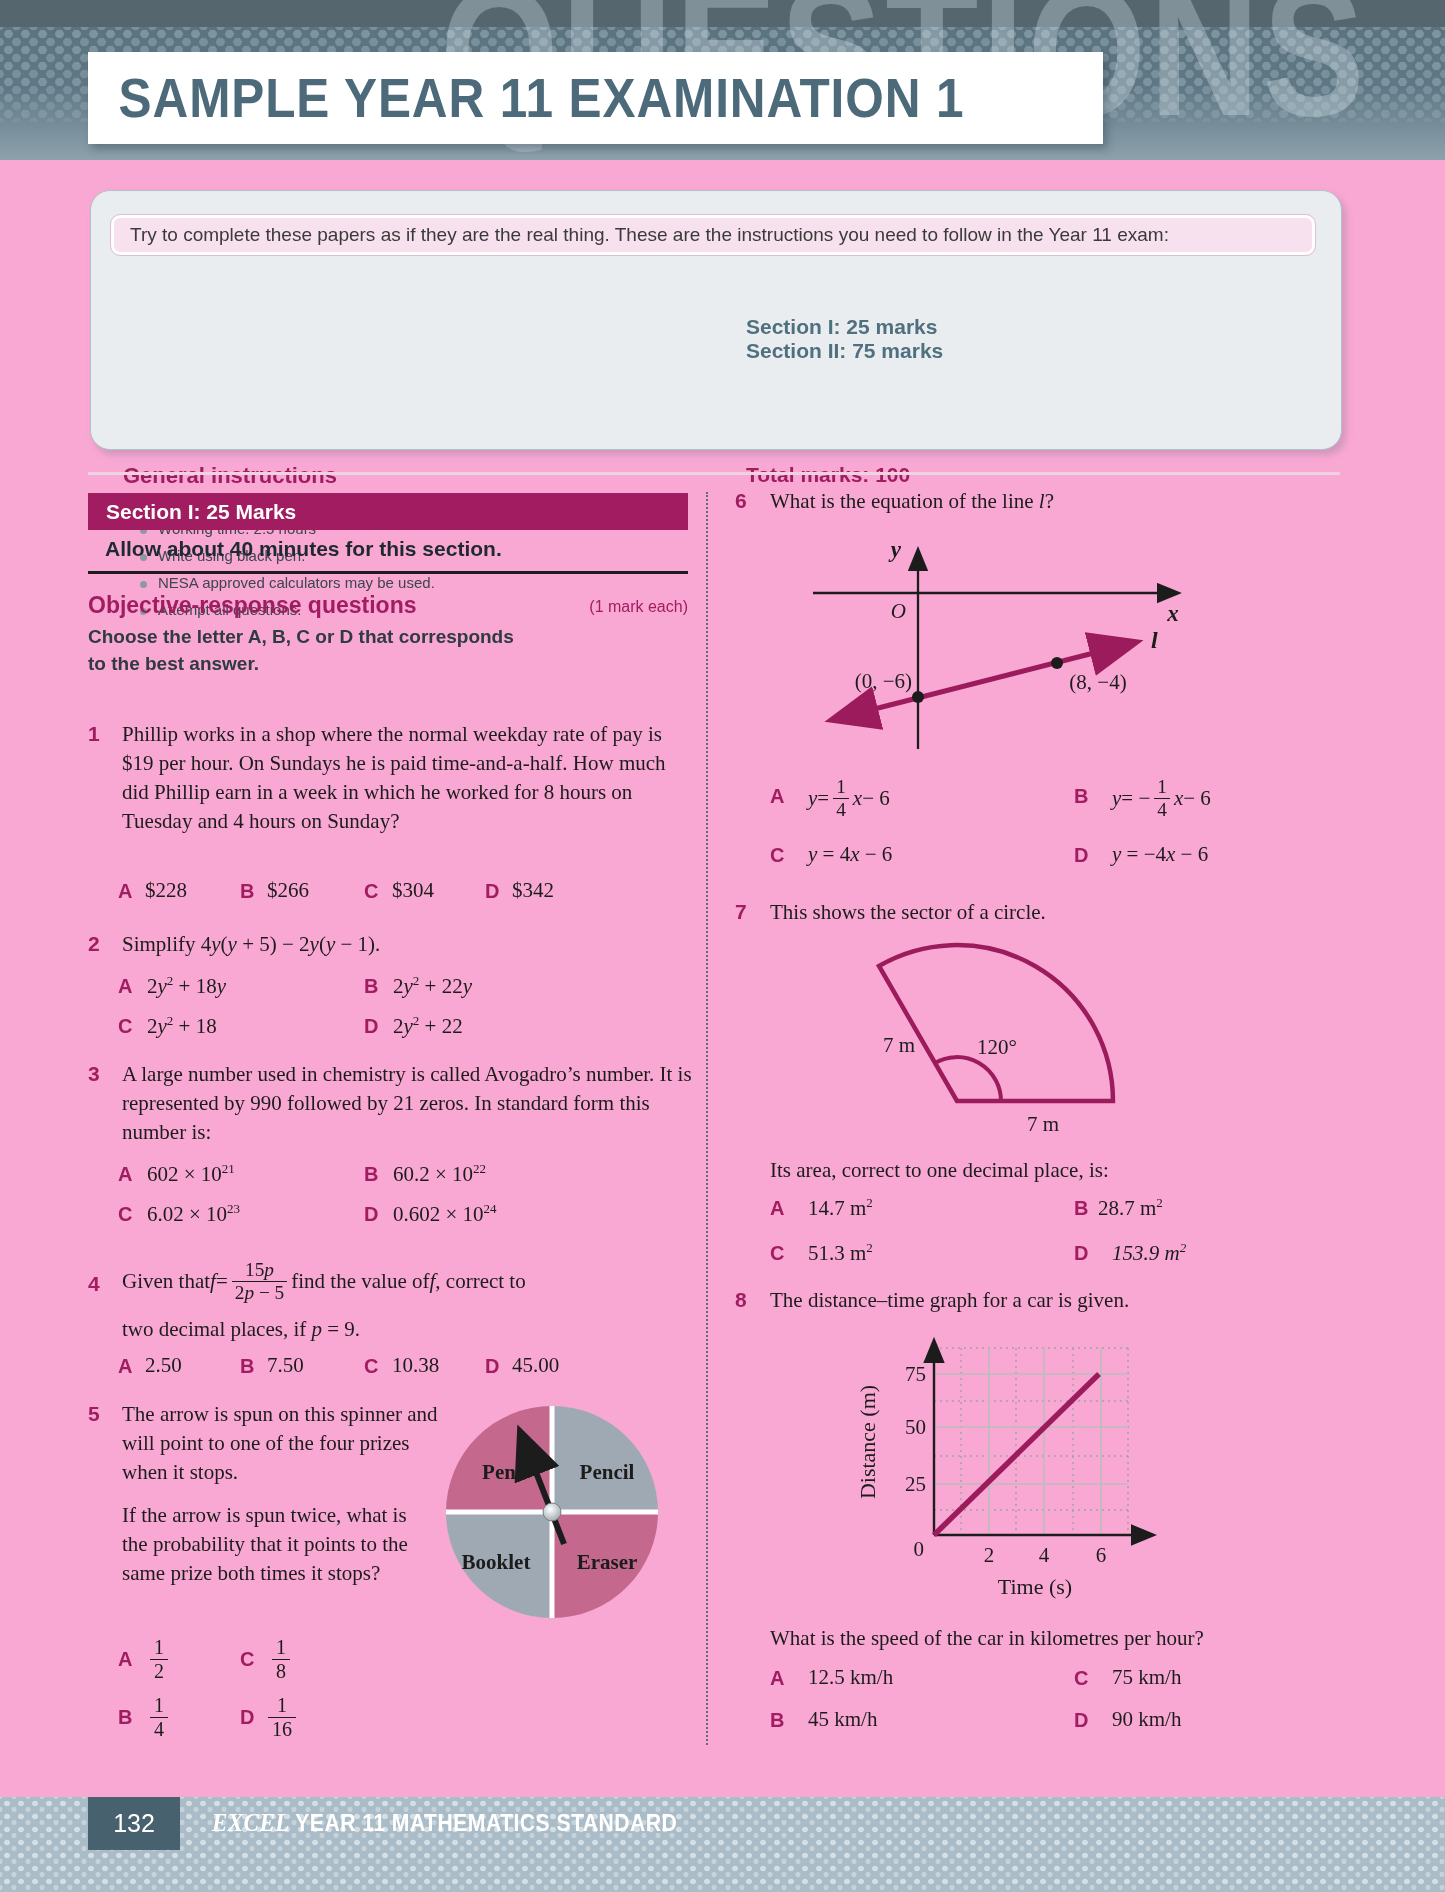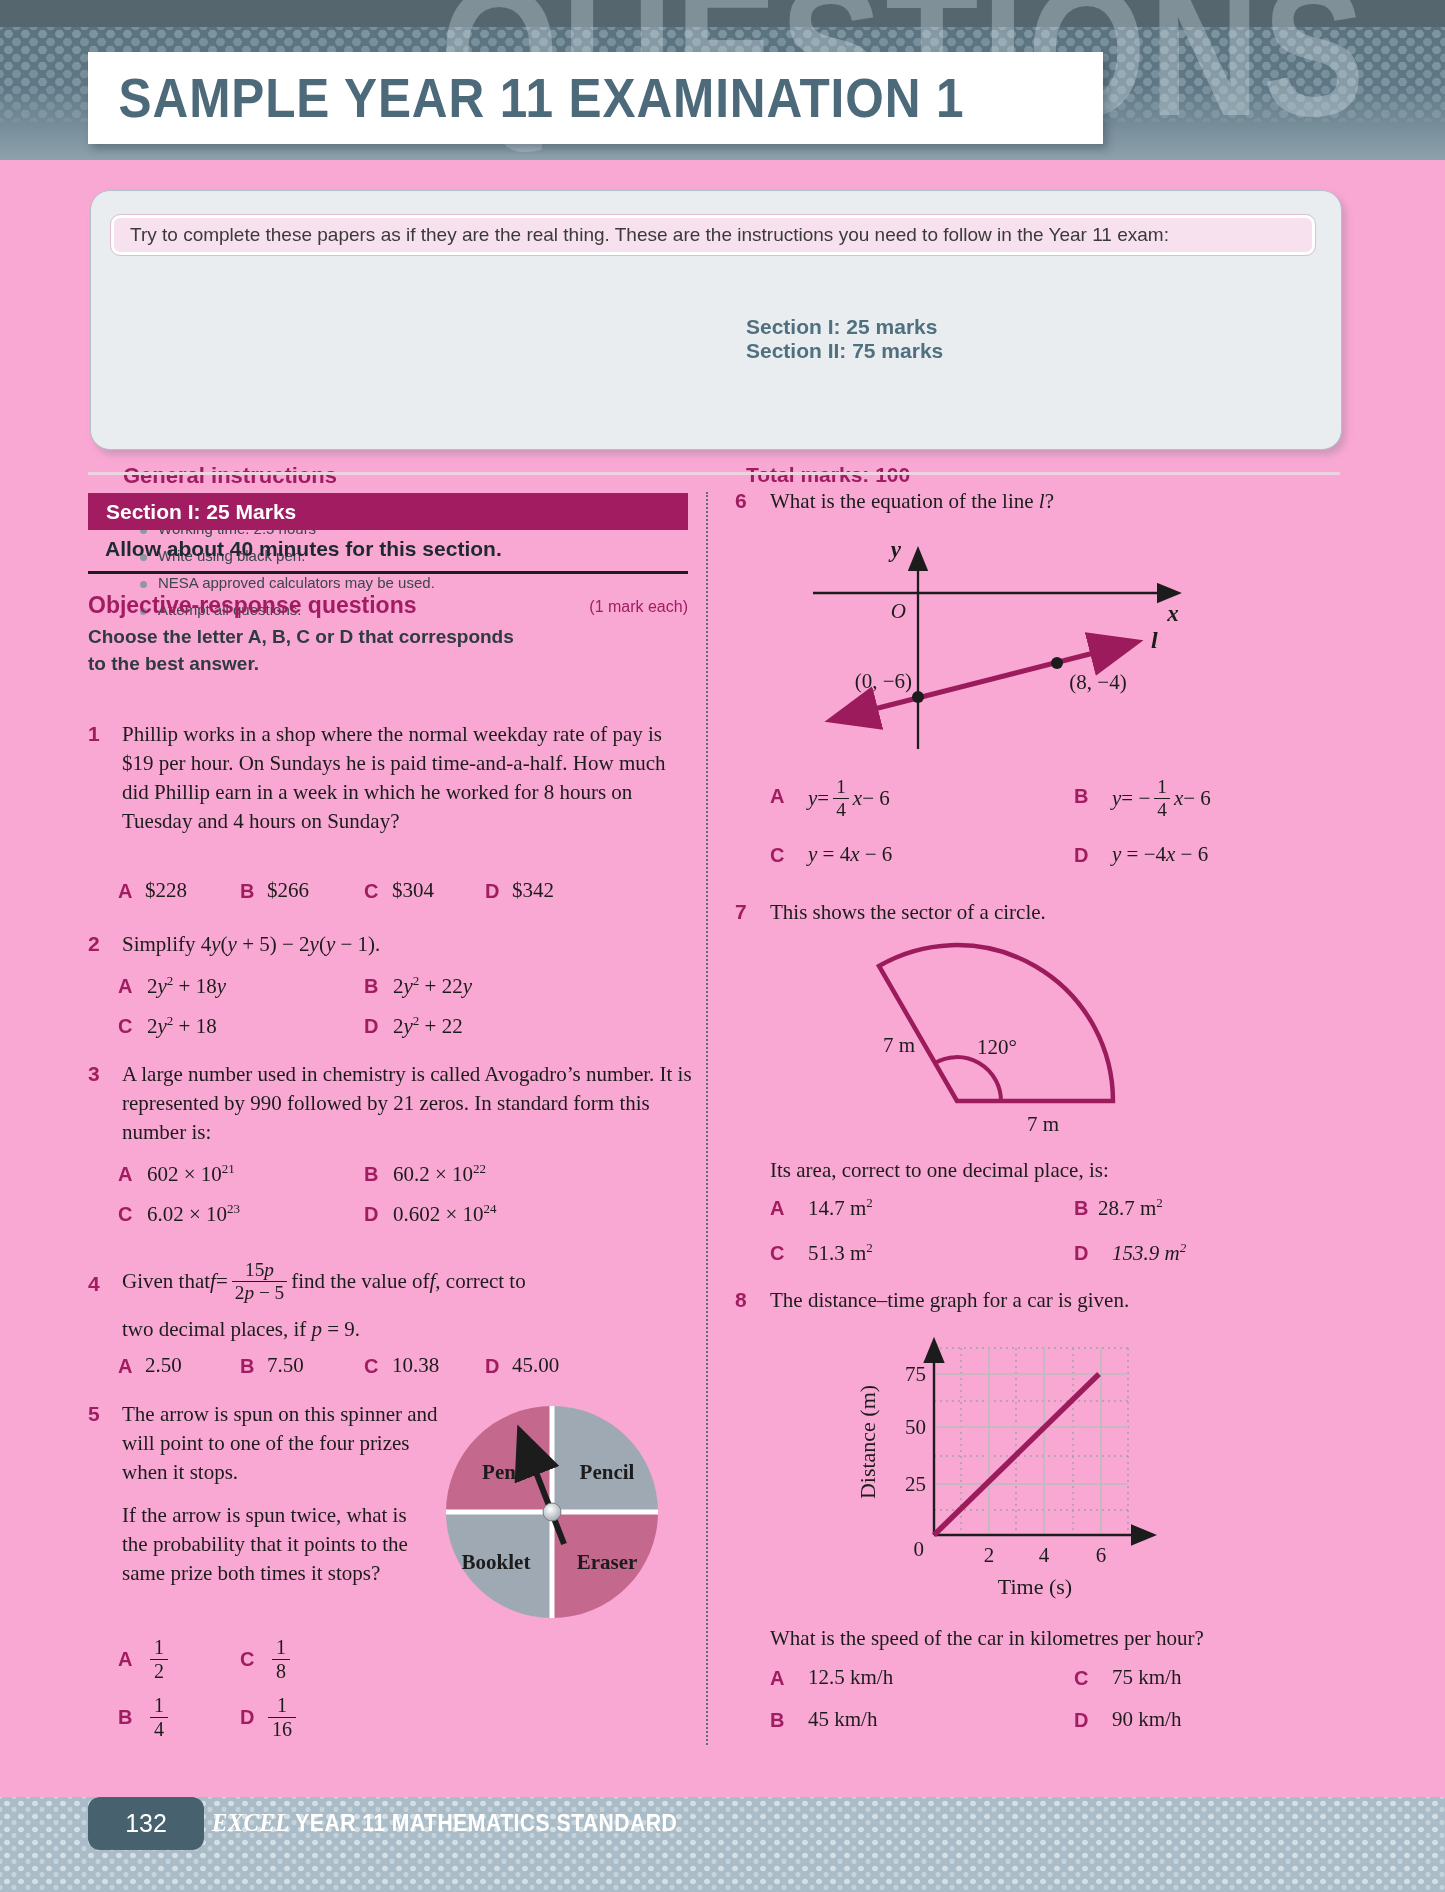--- a/index.html
+++ b/index.html
@@ -66,22 +66,22 @@
   .eqrow{position:absolute;left:770px;width:660px;height:54px;}
   .eq-letter{position:absolute;top:14px;font-size:20px;font-weight:bold;color:#A11C60;}
   .eq-value{position:absolute;top:0;height:54px;display:flex;align-items:center;
       font-family:"Liberation Serif",serif;font-size:21px;color:#1c1c1c;}
   
   .footer{position:absolute;left:0;top:1797px;width:1445px;height:95px;background:#A9BCC7;}
   .footer-dots{position:absolute;inset:0;
       background-image:radial-gradient(circle,rgba(255,255,255,0.5) 2.6px,rgba(0,0,0,0) 3.1px),
                        radial-gradient(circle,rgba(255,255,255,0.35) 2.3px,rgba(0,0,0,0) 2.8px);
       background-size:14px 13px,14px 13px;background-position:0 0,7px 6px;}
-  .page-square{position:absolute;left:88px;top:0;width:116px;height:53px;background:#47616E;
-      color:#ffffff;font-size:25px;display:flex;align-items:center;justify-content:center;border-radius:12px;}
+  .page-square{position:absolute;left:88px;top:0;width:92px;height:53px;background:#47616E;
+      color:#ffffff;font-size:25px;display:flex;align-items:center;justify-content:center;}
   .book-title{position:absolute;left:212px;top:12px;color:#ffffff;font-size:23px;font-weight:bold;
       letter-spacing:0.5px;transform:scaleX(0.92);transform-origin:left center;white-space:nowrap;}
   .book-title .excel{font-family:"Liberation Serif",serif;font-style:italic;font-size:25px;margin-right:6px;}
   svg text{font-family:"Liberation Serif",serif;fill:#1c1c1c;}
   i{font-style:italic;}
 </style>
 </head>
 <body>
 
 <div class="page">

